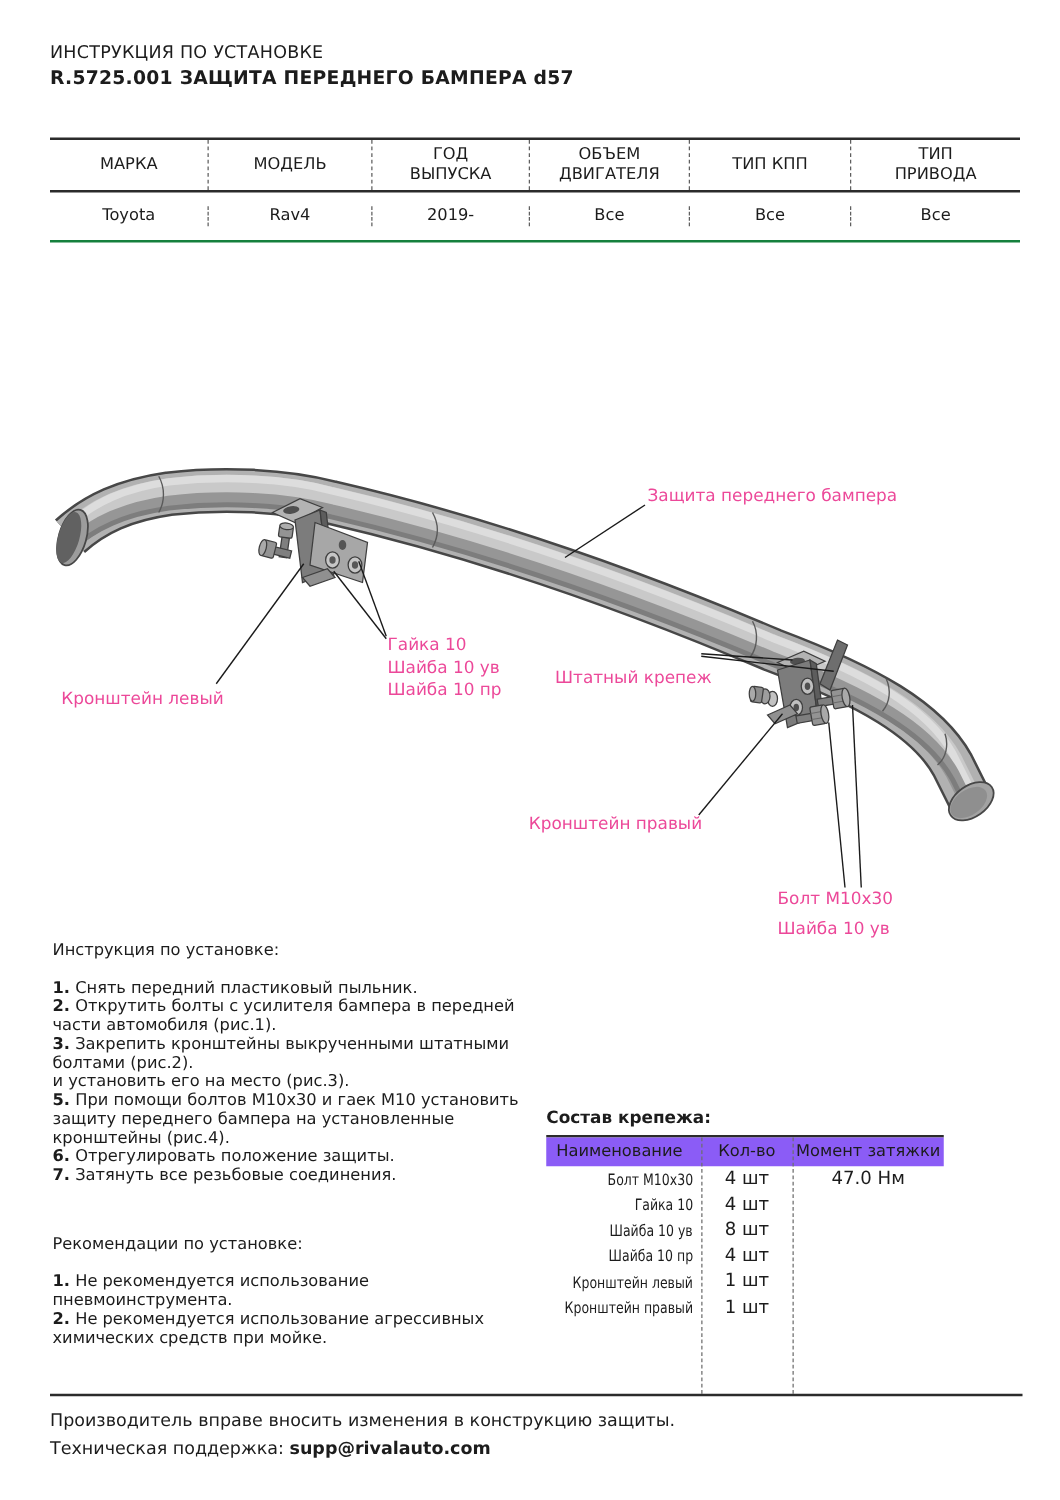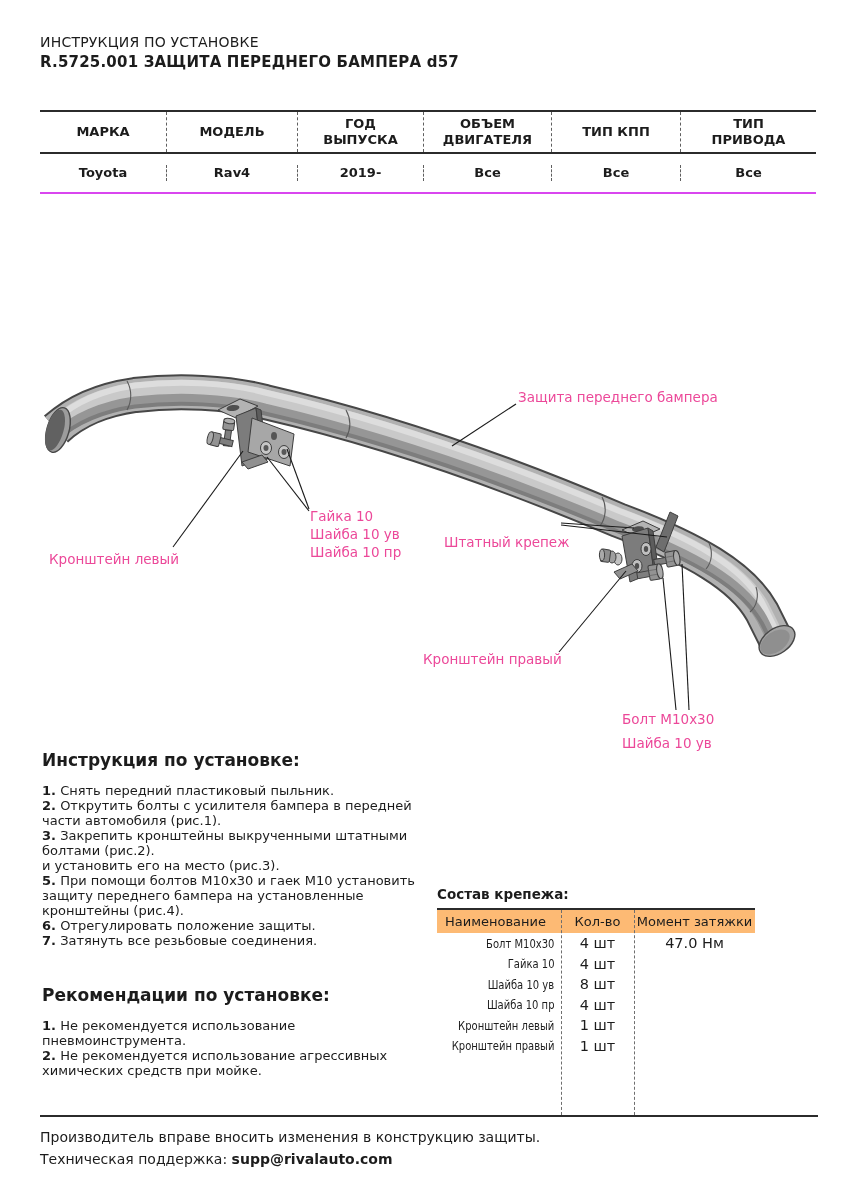--- a/index.html
+++ b/index.html
@@ -9,45 +9,45 @@
     background:#ffffff; overflow:hidden;
     font-family:"DejaVu Sans","Liberation Sans",sans-serif;
     color:#1c1c1c;
   }
   
   .doc-header { position:absolute; left:40px; top:33px; }
   .doc-header .t1 { font-size:14px; line-height:19px; letter-spacing:.2px; }
   .doc-header .t2 { font-size:15px; line-height:21px; font-weight:bold; letter-spacing:.2px; }
   
   .vt { position:absolute; left:40px; top:110px; width:776px;
-        border-top:2px solid #2b2b2b; border-bottom:2px solid #d946ef;font-weight:bold; }
+        border-top:2px solid #2b2b2b; border-bottom:2px solid #15803d; }
   .vt-row { display:flex; }
   .vt-row.hdr { height:42px; border-bottom:2px solid #2b2b2b; }
   .vt-row.dat { height:38px;align-items:center; }
   .vt-cell { display:flex; align-items:center; justify-content:center;
              text-align:center; white-space:pre-line;
              font-size:13px; line-height:16px; border-left:1px dashed #5f5f5f; }
   .vt-cell:first-child { border-left:none; }
   .c0{width:126px}.c1{width:131px}.c2{width:126px}.c3{width:128px}.c4{width:129px}.c5{width:136px}
   
   .diagram { position:absolute; left:0; top:345px; width:848px; height:415px; }
   .diagram svg { position:absolute; left:0; top:0; }
   .dlabel { position:absolute; font-size:13.5px; line-height:18px; white-space:nowrap; color:#ec4899; }
   
   .tblock { position:absolute; left:42px; width:412px; }
-  .tblock .bhead { font-size:17px; font-weight:bold; line-height:15px; margin-bottom:15px; }
+  .tblock .bhead { font-size:13px; font-weight:normal; line-height:15px; margin-bottom:15px; }
   .ln { font-size:13px; line-height:15px; white-space:nowrap; }
   .ln b { font-weight:bold; }
   
   .fast-head { position:absolute; left:437px; top:886px; font-size:13.5px; font-weight:bold; }
   .ft { position:absolute; left:437px; top:908px; width:318px; height:207px;
         border-top:2px solid #2b2b2b; }
   .ft .vdash { position:absolute; top:0; height:100%; width:0; border-left:1px dashed #6e6e6e; }
   .ft-row { display:flex; }
-  .ft-row.hdr { height:23px; background:#fdba74; }
+  .ft-row.hdr { height:23px; background:#8b5cf6; }
   .ft-row.dat { height:20.5px; }
   .ft-cell { display:flex; align-items:center; }
   .f0 { width:124px; justify-content:flex-end; padding-right:7px; }
   .f1 { width:73px;  justify-content:center; }
   .f2 { width:121px; justify-content:center; }
   .ft-row.hdr .f0 { justify-content:flex-start; padding-left:8px; font-size:13px; }
   .ft-row.hdr .f1, .ft-row.hdr .f2 { font-size:13px; }
   .ft-row.dat .f0 { font-size:12.5px; }
   .ft-row.dat .f0 span { display:inline-block; transform:scaleX(.8); transform-origin:100% 50%; white-space:nowrap; }
   .ft-row.dat .f1 { font-size:14.5px; }

